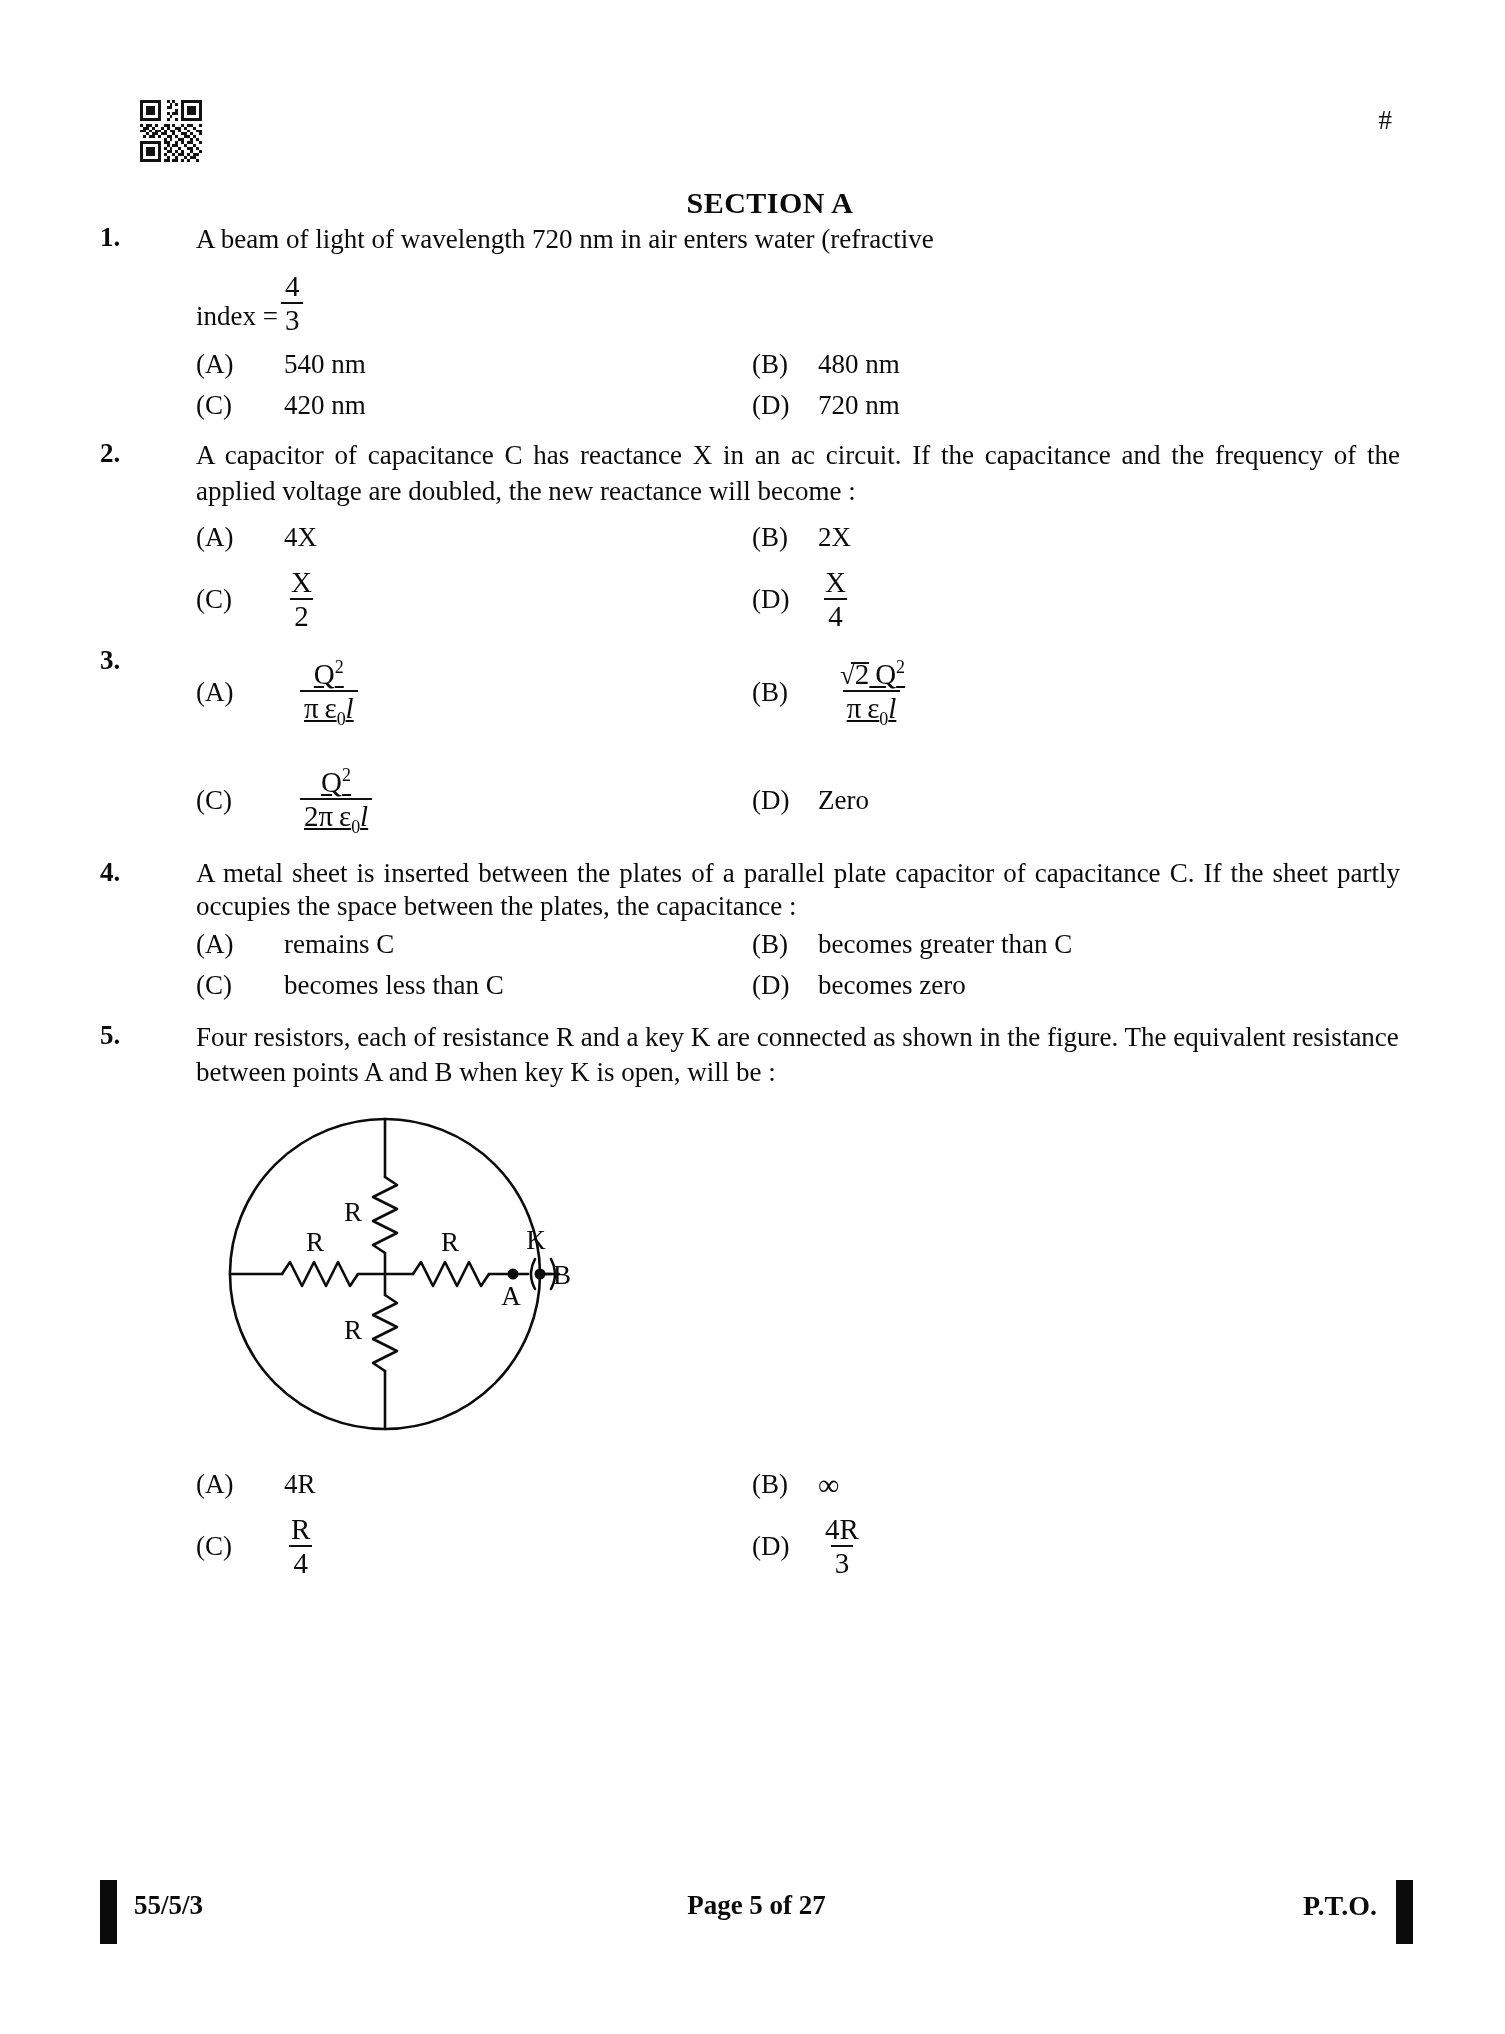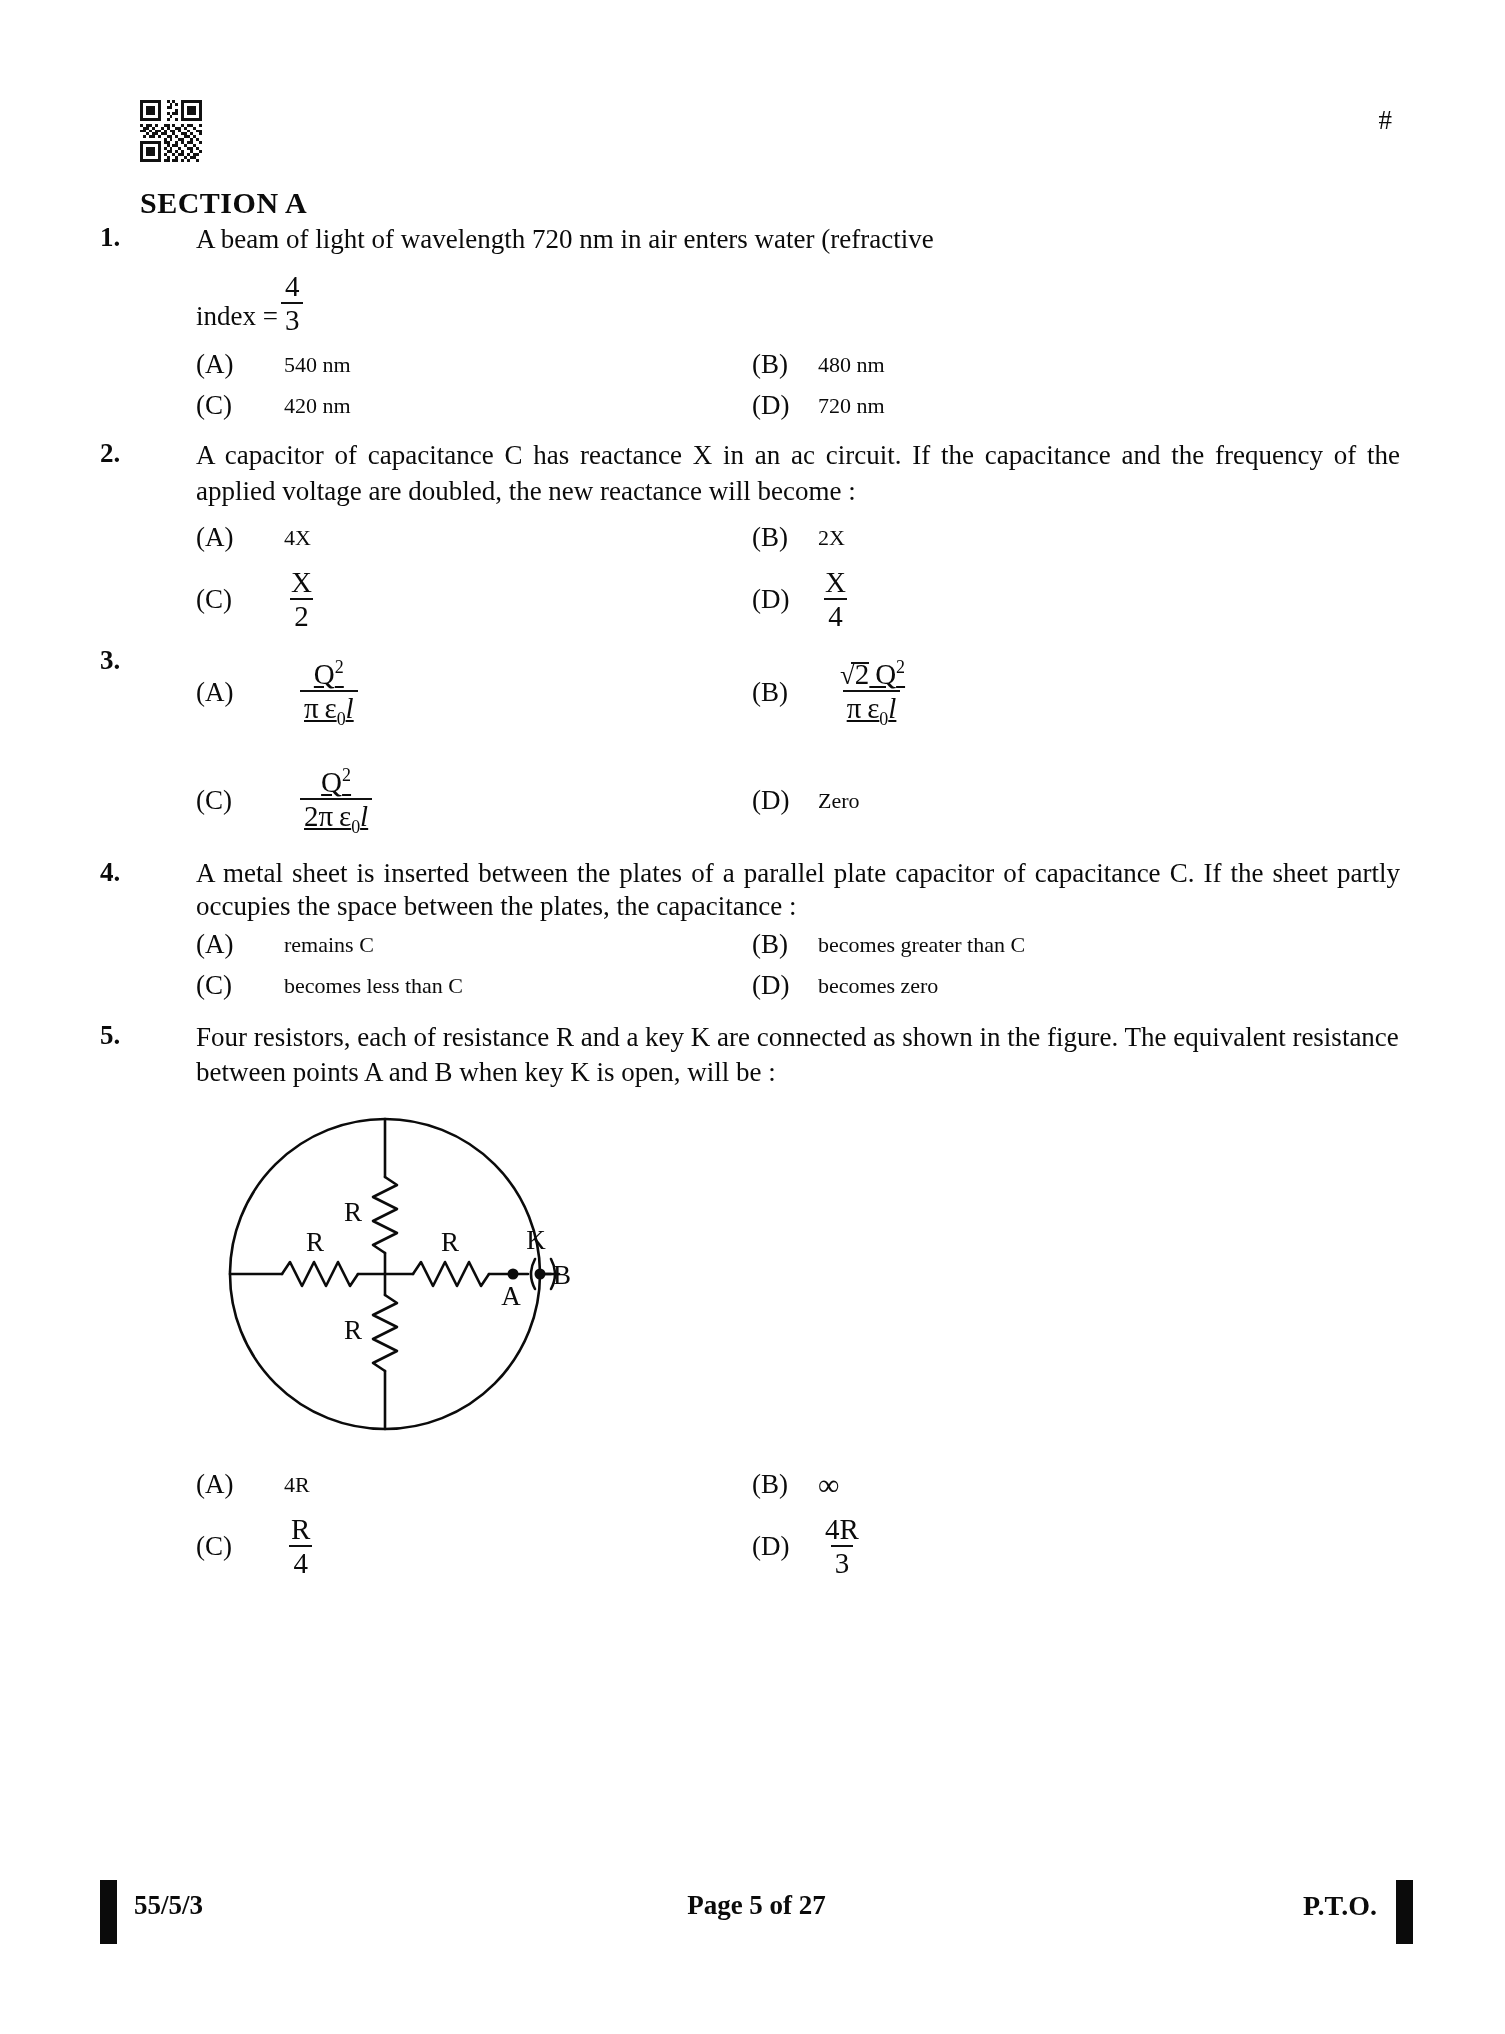--- a/index.html
+++ b/index.html
@@ -41,20 +41,21 @@
 
   
   .content {
     position: absolute;
     left: 100px;
     top: 186px;
     width: 1300px;
   }
 
   .section-title {
+    text-align: center;
     font-weight: bold;
     font-size: 30px;
     letter-spacing: .5px;
     margin: 0 0 2px 0;
     padding-left: 40px;
   }
 
   
   .q {
     position: relative;
@@ -94,21 +95,21 @@
     min-height: 40px;
   }
   .ocell.left  { width: 556px; }
   .ocell.right { width: 560px; }
   .olab {
     width: 88px;
     flex: none;
     font-size: 27px;
   }
   .olab.tight { width: 66px; }
-  .oval { font-size: 22px; }
+  .oval { font-size: 27px; }
 
   
   .frac {
     display: inline-flex;
     flex-direction: column;
     align-items: center;
     vertical-align: middle;
     margin: 0 3px;
     line-height: 1;
   }

